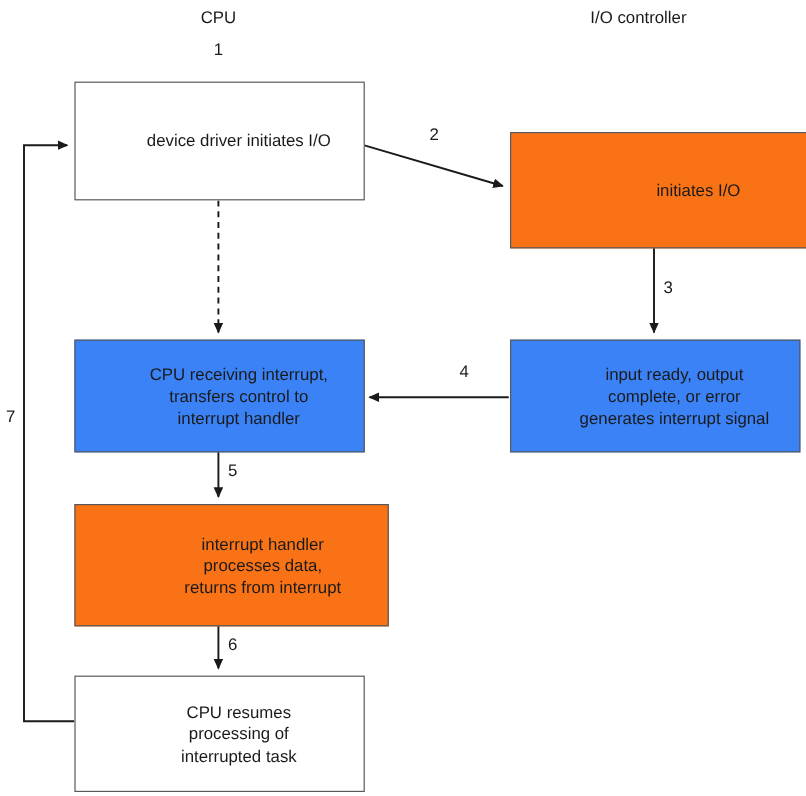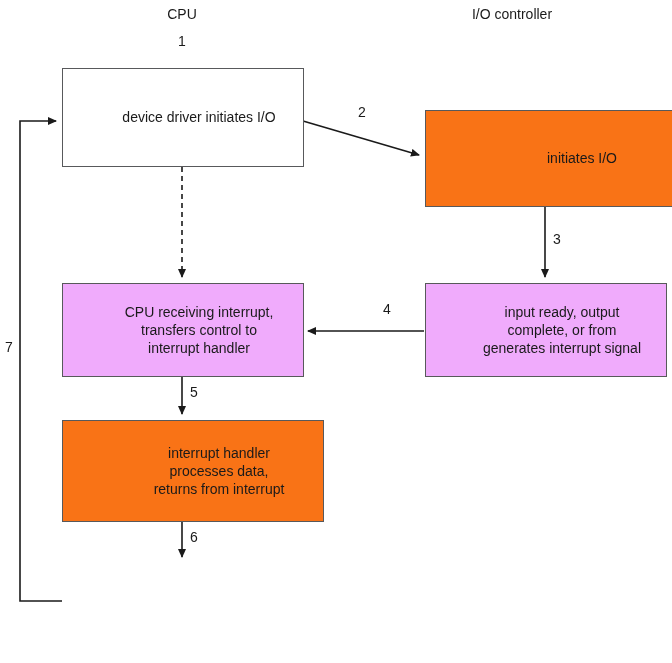--- a/index.html
+++ b/index.html
@@ -16,21 +16,21 @@
   .box span {
     display: block;
     white-space: pre-line;
     text-align: center;
     font-size: 14px;
     line-height: 1.3;
     margin-left: 32px;
   }
   .white { background: #ffffff; }
   .blue  { background: #f97316; padding-left: 20px; }
-  .gray  { background: #f0abfc; }
+  .gray  { background: #3b82f6; }
   .hdr, .num { position: absolute; font-size: 14px; white-space: nowrap; }
   .centered { transform: translateX(-50%); }
   .annotation {
     position: absolute;
     transform: translateX(-50%);
     background: #ffffff;
     text-align: center;
     font-size: 14px;
     line-height: 1.3;
     white-space: pre-line;
@@ -51,21 +51,21 @@
     <line x1="303" y1="121" x2="419" y2="155" stroke="#1a1a1a" stroke-width="1.6" marker-end="url(#ah)"></line>
     <line x1="182" y1="167" x2="182" y2="277" stroke="#1a1a1a" stroke-width="1.6" stroke-dasharray="5 4" marker-end="url(#ah)"></line>
     <line x1="545" y1="206" x2="545" y2="277" stroke="#1a1a1a" stroke-width="1.6" marker-end="url(#ah)"></line>
     <line x1="424" y1="331" x2="308" y2="331" stroke="#1a1a1a" stroke-width="1.6" marker-end="url(#ah)"></line>
     <line x1="182" y1="376" x2="182" y2="414" stroke="#1a1a1a" stroke-width="1.6" marker-end="url(#ah)"></line>
     <line x1="182" y1="521" x2="182" y2="557" stroke="#1a1a1a" stroke-width="1.6" marker-end="url(#ah)"></line>
     <polyline points="62,601 20,601 20,121 56,121" fill="none" stroke="#1a1a1a" stroke-width="1.6" marker-end="url(#ah)"></polyline>
   </svg>
 
   <div class="hdr centered" style="left:182px; top:6px;">CPU</div>
-  <div class="hdr centered" style="left:512px; top:6px;">I/O controller</div>
+  <div class="hdr centered" style="left:532px; top:6px;">I/O controller</div>
 
   <div class="num centered" style="left:182px; top:33px;">1</div>
   <div class="num" style="left:358px; top:104px;">2</div>
   <div class="num" style="left:553px; top:231px;">3</div>
   <div class="num" style="left:383px; top:301px;">4</div>
   <div class="num" style="left:190px; top:384px;">5</div>
   <div class="num" style="left:190px; top:529px;">6</div>
   <div class="num" style="left:5px; top:339px;">7</div>
 
   <div class="box white" style="left:62px; top:68px; width:240px; height:97px;">
@@ -78,24 +78,29 @@
 
 
   <div class="box gray" style="left:62px; top:283px; width:240px; height:92px;">
     <span>CPU receiving interrupt,
 transfers control to
 interrupt handler</span>
   </div>
 
   <div class="box gray" style="left:425px; top:283px; width:240px; height:92px;">
     <span>input ready, output
-complete, or from
+complete, or error
 generates interrupt signal</span>
   </div>
 
   <div class="box blue" style="left:62px; top:420px; width:240px; height:100px;">
     <span>interrupt handler
 processes data,
 returns from interrupt</span>
   </div>
 
+  <div class="box white" style="left:62px; top:563px; width:240px; height:95px;">
+    <span>CPU resumes
+processing of
+interrupted task</span>
+  </div>
 
 </div>
 
 </body></html>

